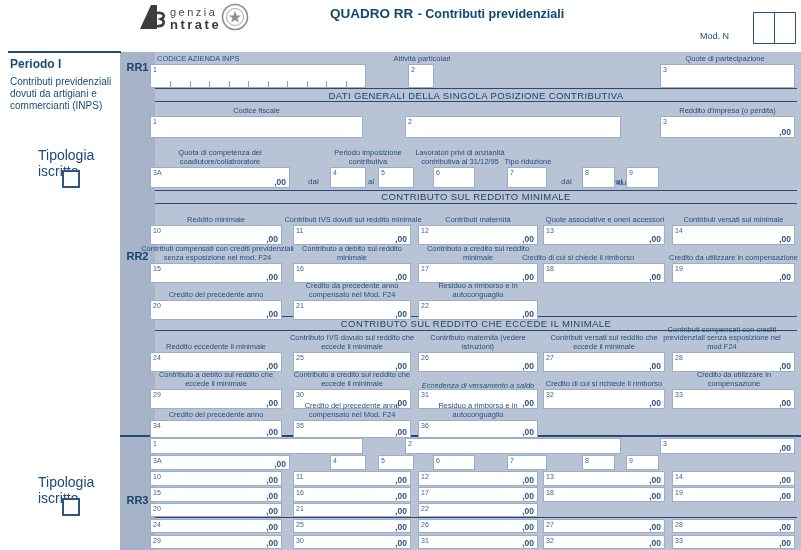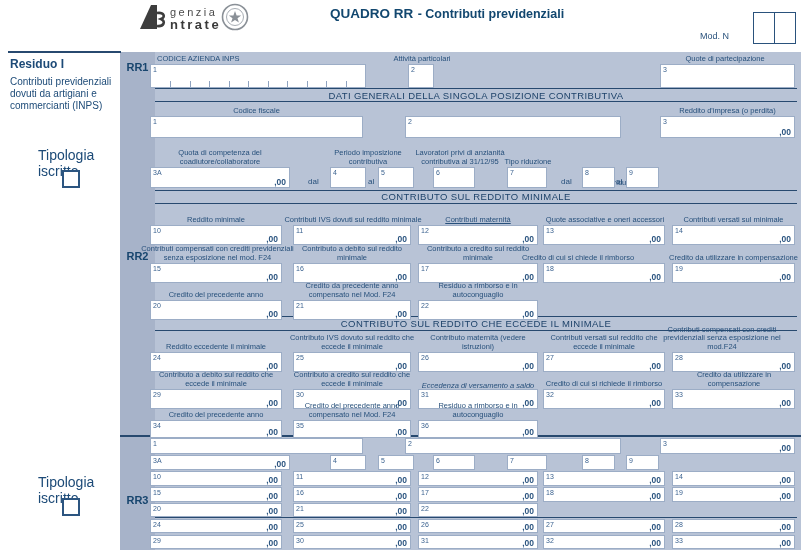--- a/index.html
+++ b/index.html
@@ -63,21 +63,21 @@
     <span class="qtitle-r">- Contributi previdenziali</span>
   </div>
 
   <div class="abs modn" style="left:700px;top:31px;">Mod. N</div>
   <div class="abs modn-box" style="left:753px;top:12px;width:22px;height:32px;"></div>
   <div class="abs modn-box" style="left:774px;top:12px;width:22px;height:32px;"></div>
 
   <div class="abs panel" style="left:120px;top:52px;width:681px;height:498px;"></div>
   <div class="abs labelcol" style="left:120px;top:52px;width:35px;height:498px;"></div>
 
-  <div class="abs sez-title" style="left:10px;top:57px;">Residuo I</div>
+  <div class="abs sez-title" style="left:10px;top:57px;">Periodo I</div>
   <div class="abs sez-desc" style="left:10px;top:76px;width:112px;">Contributi previdenziali dovuti da artigiani e commercianti (INPS)</div>
   <div class="abs tipo" style="left:38px;top:147px;width:68px;">Tipologia iscritto</div>
   <div class="abs chk" style="left:62px;top:170px;width:18px;height:18px;"></div>
   <div class="abs tipo" style="left:38px;top:474px;width:68px;">Tipologia iscritto</div>
   <div class="abs chk" style="left:62px;top:498px;width:18px;height:18px;"></div>
 
   <div id="form-layer" class="abs" style="left:0;top:0;width:801px;height:550px;">
       <div class="hline abs" style="left: 8px; top: 51px; width: 113px; height: 2px;"></div>
       <div class="hline abs" style="left: 155px; top: 88px; width: 642px; height: 1px;"></div>
       <div class="hline abs" style="left: 155px; top: 101px; width: 642px; height: 1px;"></div>
@@ -161,21 +161,21 @@
       <div class="flabel abs" style="left: 144px; bottom: 326px; width: 144px;">Reddito minimale</div>
       <div class="fbox" style="left: 150px; top: 225px; width: 132px; height: 20px;">
         <span class="fnum">10</span>
         <span class="fcents">,00</span>
       </div>
       <div class="flabel abs" style="left: 283px; bottom: 326px; width: 140px;">Contributi IVS dovuti sul reddito minimale</div>
       <div class="fbox" style="left: 293px; top: 225px; width: 118px; height: 20px;">
         <span class="fnum">11</span>
         <span class="fcents">,00</span>
       </div>
-      <div class="flabel abs" style="left: 412px; bottom: 326px; width: 132px; text-decoration: underline;">Contributi maternità</div>
+      <div class="flabel abs" style="left: 412px; bottom: 326px; width: 132px;">Contributi maternità</div>
       <div class="fbox" style="left: 418px; top: 225px; width: 120px; height: 20px;">
         <span class="fnum">12</span>
         <span class="fcents">,00</span>
       </div>
       <div class="flabel abs" style="left: 535px; bottom: 326px; width: 140px;">Quote associative e oneri accessori</div>
       <div class="fbox" style="left: 543px; top: 225px; width: 122px; height: 20px;">
         <span class="fnum">13</span>
         <span class="fcents">,00</span>
       </div>
       <div class="flabel abs" style="left: 666px; bottom: 326px; width: 135px;">Contributi versati sul minimale</div>

